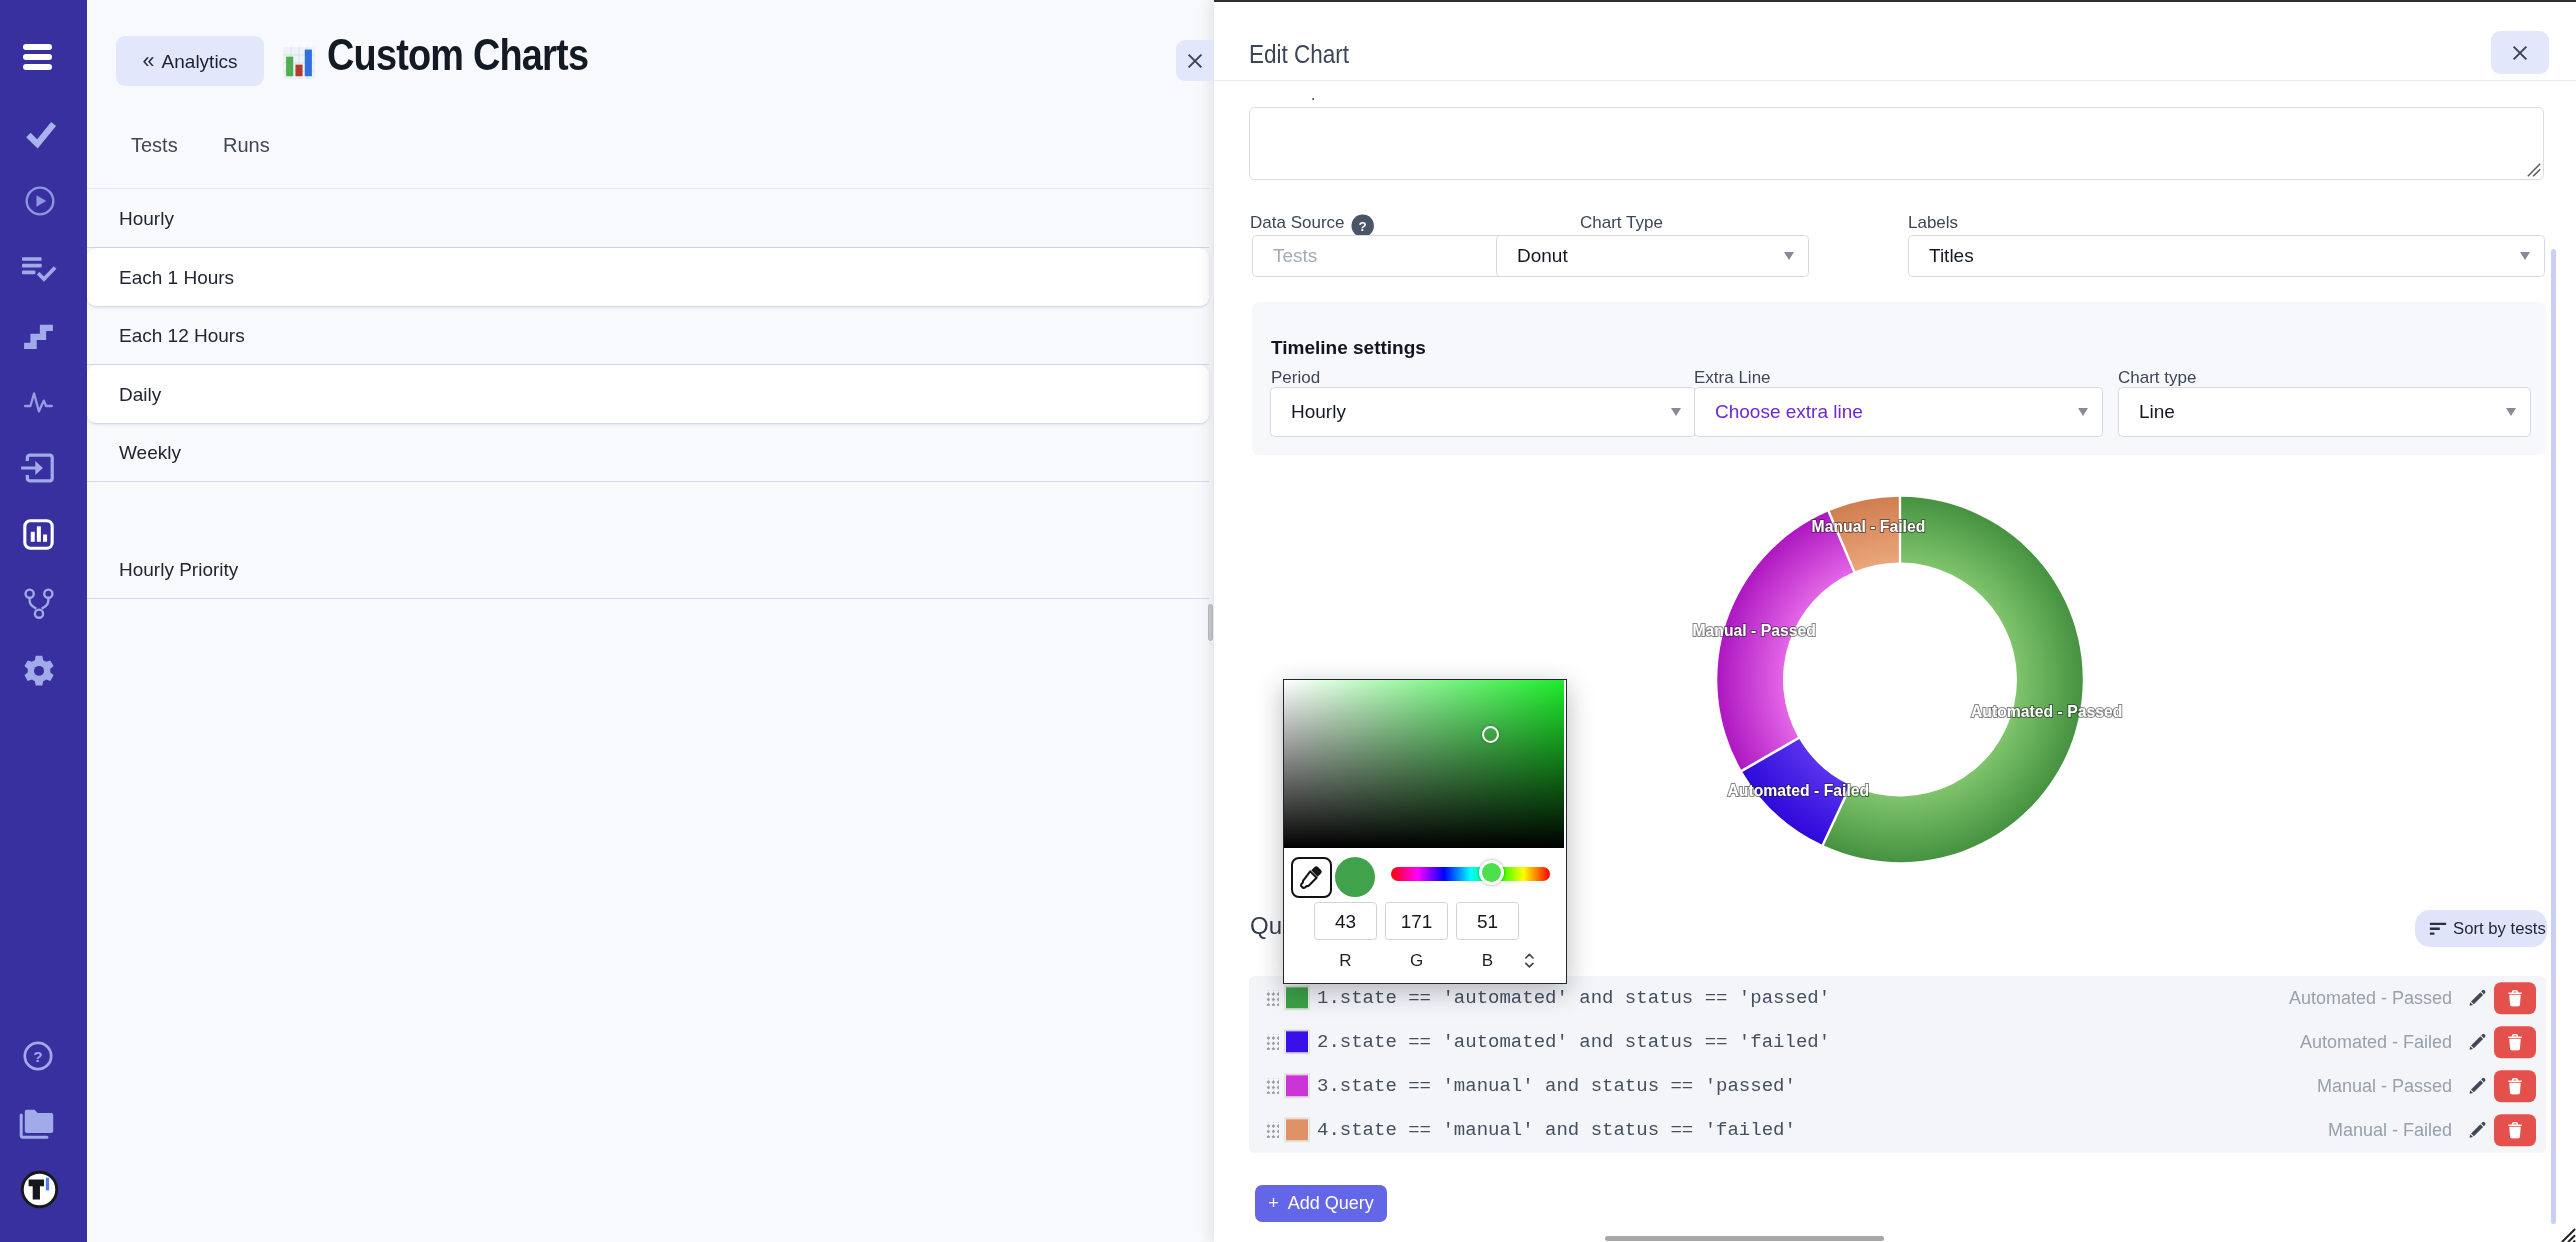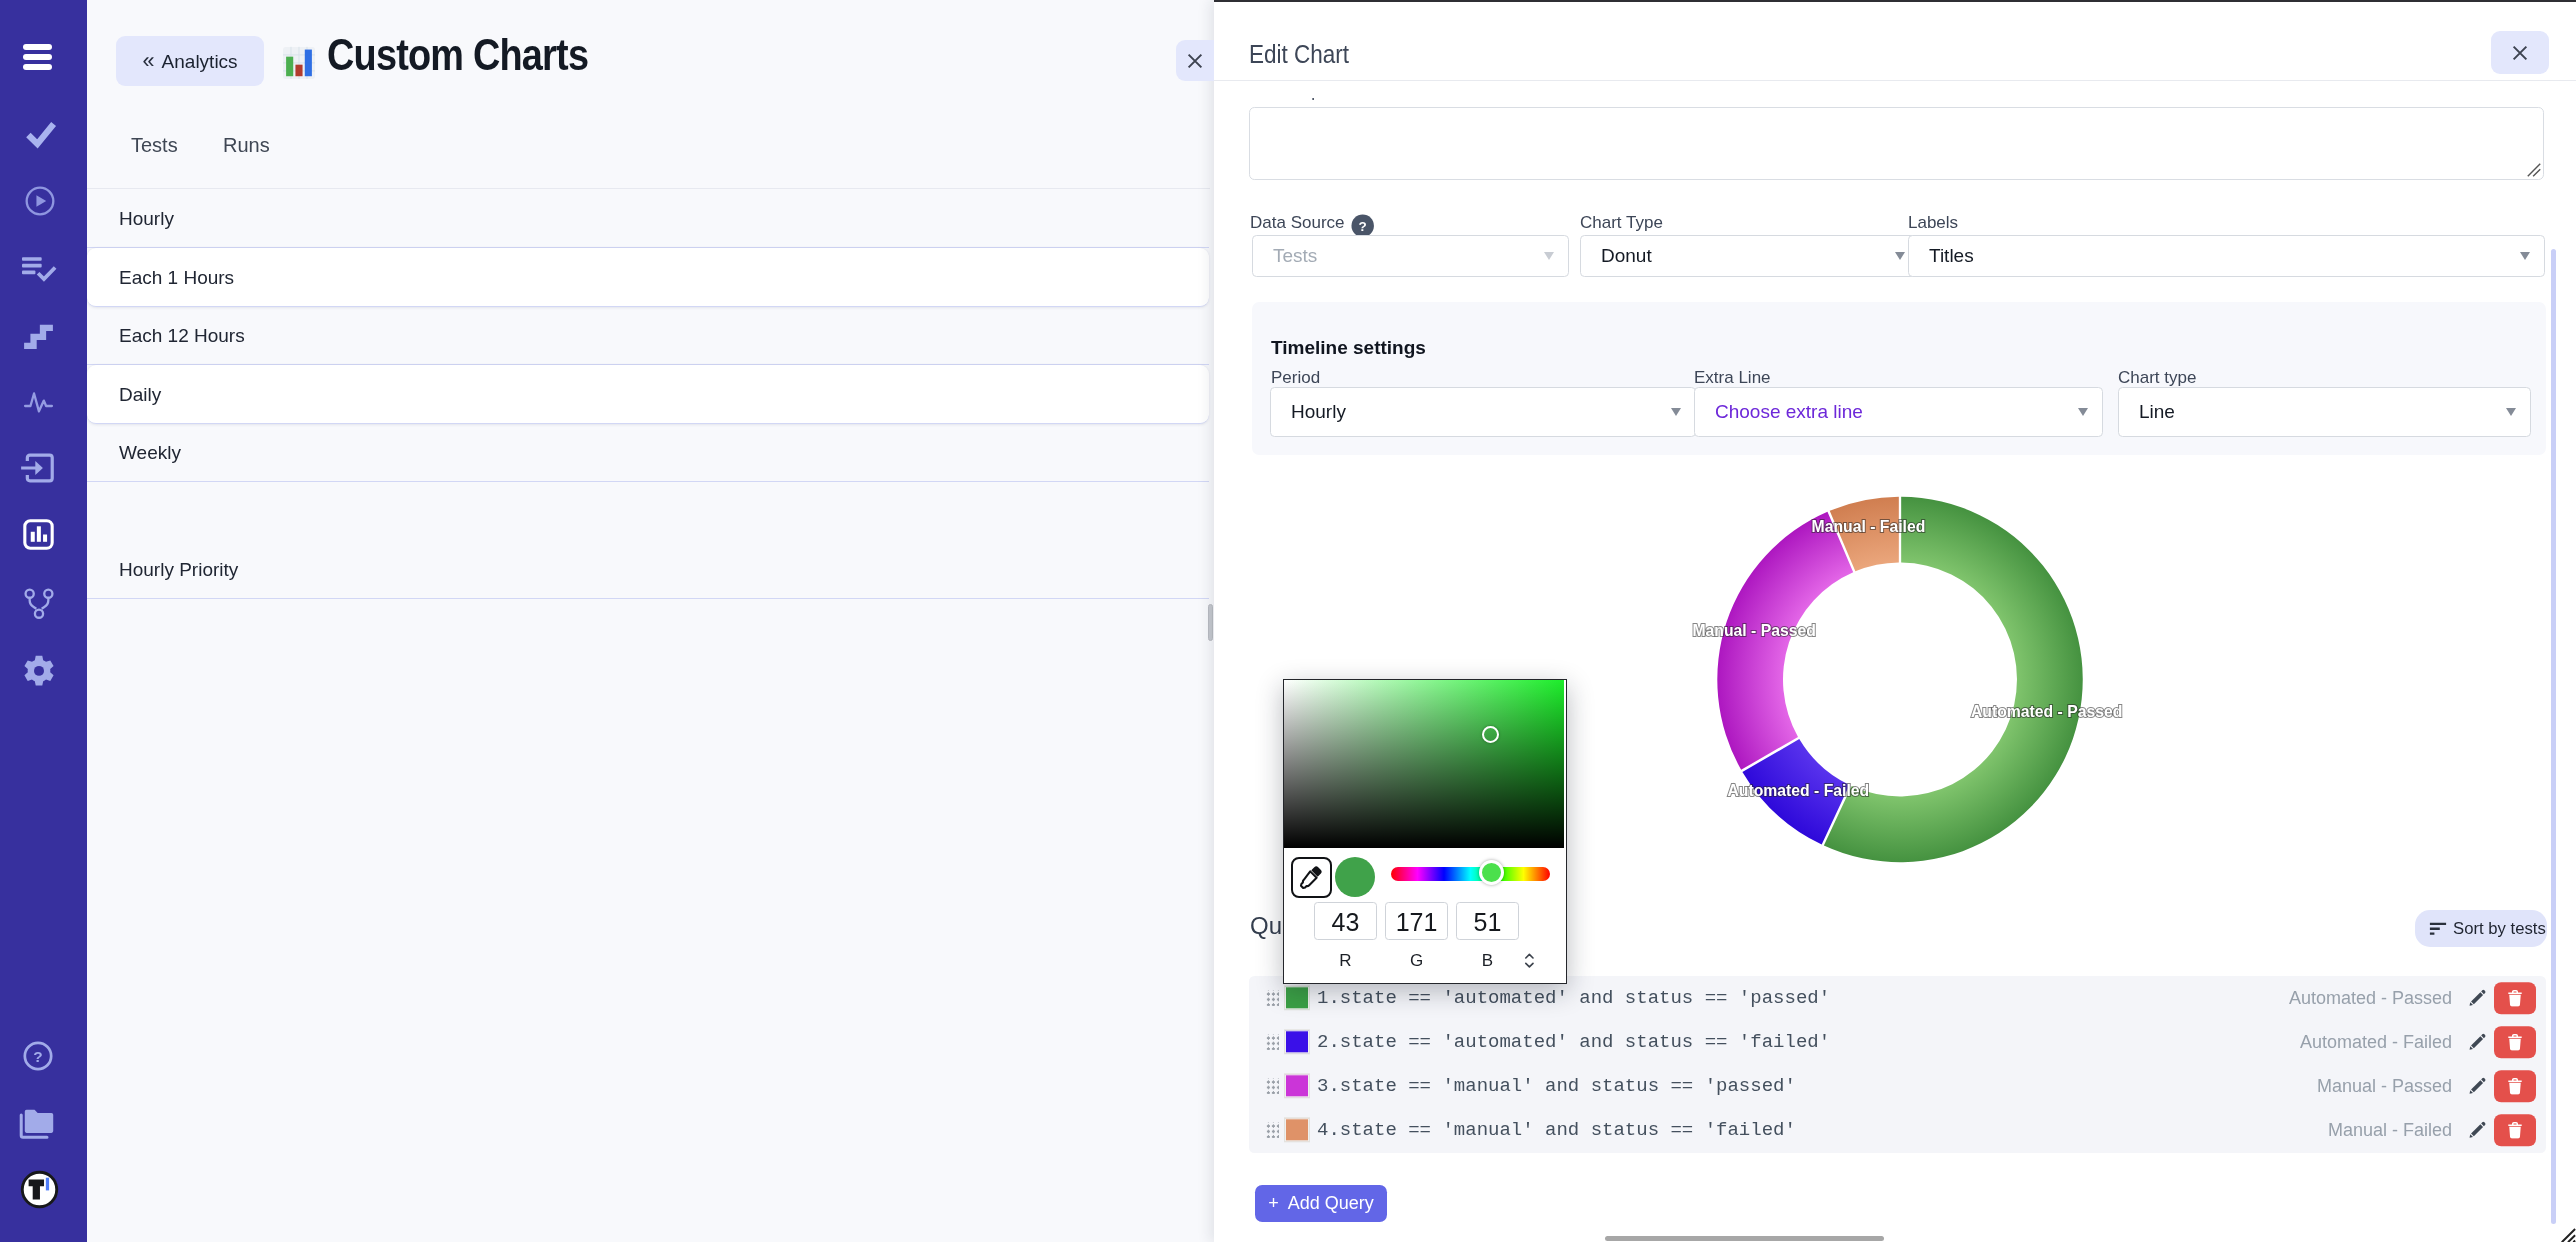--- a/index.html
+++ b/index.html
@@ -69,21 +69,21 @@
             border:1.8px solid #24262b; box-shadow:0 7.2px 25px rgba(20,25,40,.30); }
   #satval { position:absolute; left:0; top:0; width:280px; height:168px;
             background:linear-gradient(to top, #000, rgba(0,0,0,0)), linear-gradient(to right, #fff, hsl(124,85%,52%)); }
   #svcursor { position:absolute; left:198px; top:46px; width:17px; height:17px; border:2.7px solid #fff; border-radius:50%; box-shadow:0 0 2.7px rgba(0,0,0,.4); }
   #eyedrop { position:absolute; left:7.2px; top:177px; width:41px; height:41px; border:2.3px solid #101215; border-radius:8px; background:#fff; }
   #pswatch { position:absolute; left:51px; top:177px; width:40px; height:40px; border-radius:50%; background:#40a24a; }
   #huebar { position:absolute; left:107px; top:187px; width:159px; height:14.4px; border-radius:7.2px;
             background:linear-gradient(to right,#f00,#f0f,#00f,#0ff,#0f0,#ff0,#f00); }
   #huethumb { position:absolute; left:195px; top:180px; width:25px; height:25px; border-radius:50%; background:#4be04c; border:3.2px solid #fff; box-shadow:0 0 3.6px rgba(0,0,0,.35); }
   .pinput { position:absolute; top:222px; width:63px; height:38px; border:0.9px solid #cfd3d9; border-radius:3.6px;
-            font-size:25px; color:#15181d; text-align:center; line-height:38px; background:#fff; }
+            font-size:19px; color:#15181d; text-align:center; line-height:38px; background:#fff; }
   .plabel { position:absolute; top:271px; width:63px; text-align:center; font-size:17px; color:#1b1f26; }
 
   
   .donlab { font:bold 17.5px "Liberation Sans",sans-serif; fill:#fff; stroke:rgba(35,35,35,.55); stroke-width:2.2px; paint-order:stroke; text-anchor:middle; }
 
   
   #vscroll { position:absolute; left:2551px; top:249px; width:5.4px; height:975px; background:#c9cff7; border-radius:2.7px; }
   #hscroll { position:absolute; left:1605px; top:1236px; width:279px; height:5.4px; background:#8a8a8a; border-radius:2.7px; opacity:.75; }
 </style>
 </head>
@@ -202,21 +202,21 @@
 <svg class="abs" style="left:1351px;top:214px" width="23.4" height="23.4" viewBox="0 0 26 26">
   <circle cx="13" cy="13" r="12.5" fill="#4a5568"></circle>
   <text x="13" y="18.5" text-anchor="middle" font-family="Liberation Sans" font-size="15" font-weight="bold" fill="#fff">?</text>
 </svg>
 <div class="dlabel" style="left:1580px;top:213px">Chart Type</div>
 <div class="dlabel" style="left:1908px;top:213px">Labels</div>
 <div class="sel dis" style="left:1252px;top:235px;width:317px;height:42px">
     <span>Tests</span>
     <i class="arr"></i>
   </div>
-<div class="sel" style="left:1580px;top:235px;width:340px;height:42px">
+<div class="sel" style="left:1496px;top:235px;width:313px;height:42px">
     <span>Donut</span>
     <i class="arr"></i>
   </div>
 <div class="sel" style="left:1908px;top:235px;width:637px;height:42px">
     <span>Titles</span>
     <i class="arr"></i>
   </div>
 
 <div id="timeline"></div>
 <div id="tlhead">Timeline settings</div>

